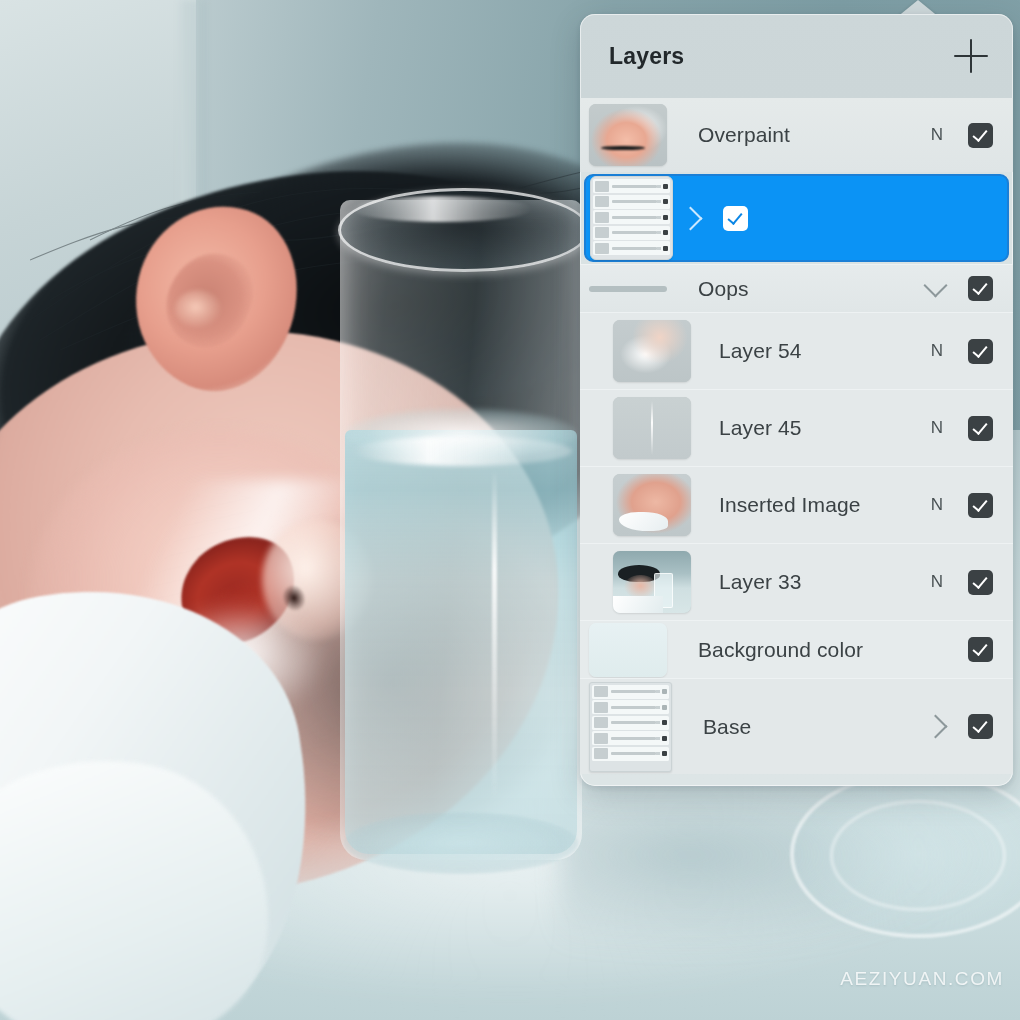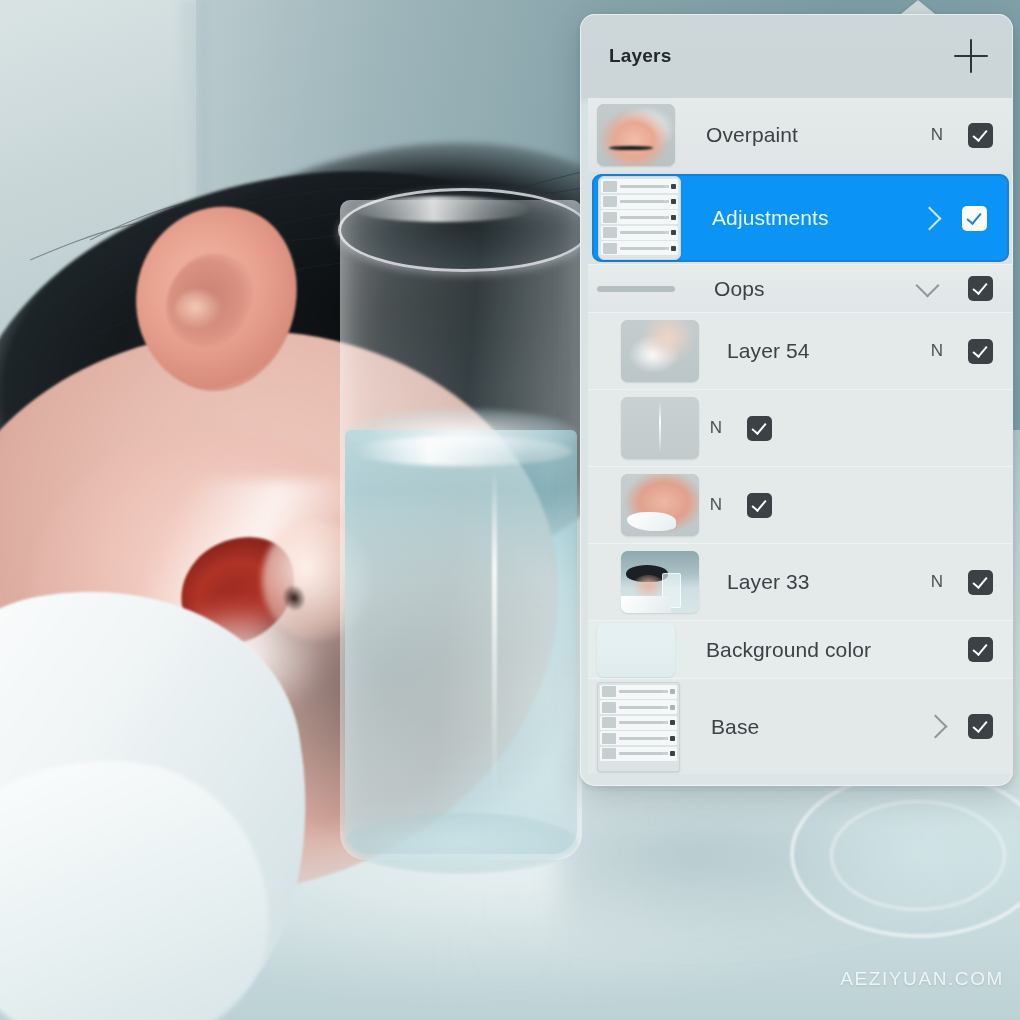--- a/index.html
+++ b/index.html
@@ -269,52 +269,51 @@
     display: flex; flex-direction: column;
   }
 
   .panel-header {
     height: 84px; flex: 0 0 84px;
     display: flex; align-items: center; justify-content: space-between;
     padding: 0 22px 0 29px;
     background: linear-gradient(180deg, #cdd7d9, #ccd6d8);
   }
   .panel-title {
-    font-size: 19px; font-weight: bold; color: #22282b;
+    font-size: 23px; font-weight: bold; color: #22282b;
     letter-spacing: .2px;
   }
   .add-btn {
     width: 40px; height: 40px; position: relative; cursor: pointer;
   }
   .add-btn::before, .add-btn::after {
     content: ""; position: absolute; background: #2e3538; border-radius: 1px;
   }
   .add-btn::before { left: 3px; top: 19px; width: 34px; height: 2.4px; }
   .add-btn::after  { top: 3px; left: 19px; height: 34px; width: 2.4px; }
 
   .rows {
     flex: 1 1 auto;
     display: flex; flex-direction: column;
     overflow: hidden;
-    margin-left: 8px;
   }
 
   .row {
     position: relative;
     display: flex; align-items: center;
     background: #e2e7e8;
     border-top: 1px solid #eef2f3;
     box-sizing: border-box;
     cursor: pointer;
   }
   .row:first-child { border-top: none; }
 
   .row-overpaint    { height: 74px; background: linear-gradient(180deg,#e5eaea,#dfe5e6); }
   .row-selected     { height: 93px; }
-  .row-group        { height: 48px; background: linear-gradient(180deg,#e6ebec,#e0e6e7); gap: 8px; }
+  .row-group        { height: 48px; background: linear-gradient(180deg,#e6ebec,#e0e6e7); }
   .row-child        { height: 77px; background: #e4e9ea; }
   .row-base         { height: 96px; background: #e3e8e9; }
   .row-bgcolor      { height: 58px; background: #e6ebec; }
 
   
   .row-selected {
     background: #0b93f5;
     border-radius: 9px;
     border: 2.5px solid #1b7fd6;
     margin: 2px 4px;
@@ -597,21 +596,20 @@
                 <div class="mini-box"></div>
               </div>
             <div class="mini-row">
                 <div class="mini-thumb"></div>
                 <div class="mini-name"></div>
                 <div class="mini-n"></div>
                 <div class="mini-box"></div>
               </div>
           </div>
         </div>
-        <div class="row-label">Adjustments</div>
         <div class="chevron chevron-right"></div>
         <div class="checkbox"></div>
       </div>
 
       <div class="row row-group">
         <div class="group-bar"></div>
         <div class="row-label">Oops</div>
         <div class="chevron chevron-down"></div>
         <div class="checkbox"></div>
       </div>
@@ -622,28 +620,30 @@
           </div>
         <div class="row-label">Layer 54</div>
         <div class="blend-mode">N</div>
         <div class="checkbox"></div>
       </div>
 
       <div class="row row-child">
         <div class="thumb">
             <div class="tn tn-l45"></div>
           </div>
+        <div class="row-label">Layer 45</div>
         <div class="blend-mode">N</div>
         <div class="checkbox"></div>
       </div>
 
       <div class="row row-child">
         <div class="thumb">
             <div class="tn tn-inserted"></div>
           </div>
+        <div class="row-label">Inserted Image</div>
         <div class="blend-mode">N</div>
         <div class="checkbox"></div>
       </div>
 
       <div class="row row-child">
         <div class="thumb">
           <div class="tn tn-l24">
             <div class="mini-hair"></div>
             <div class="mini-face"></div>
             <div class="mini-glass"></div>

